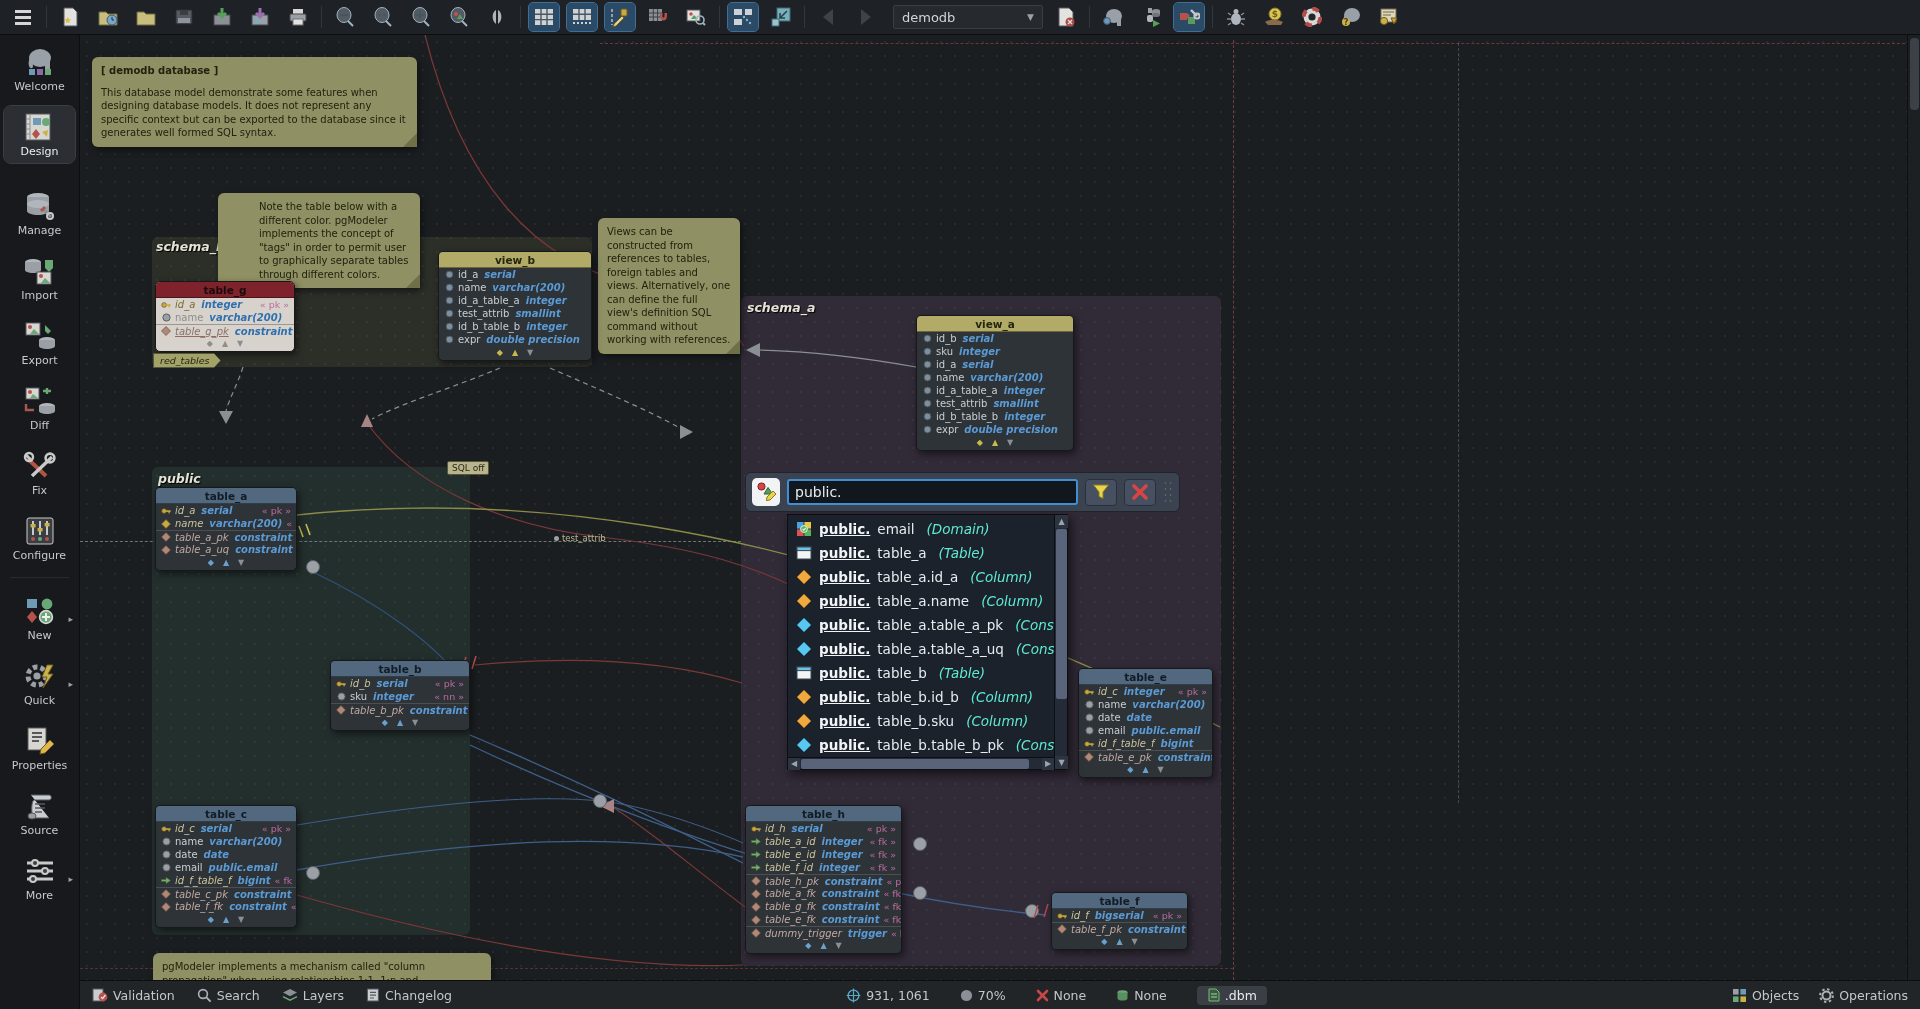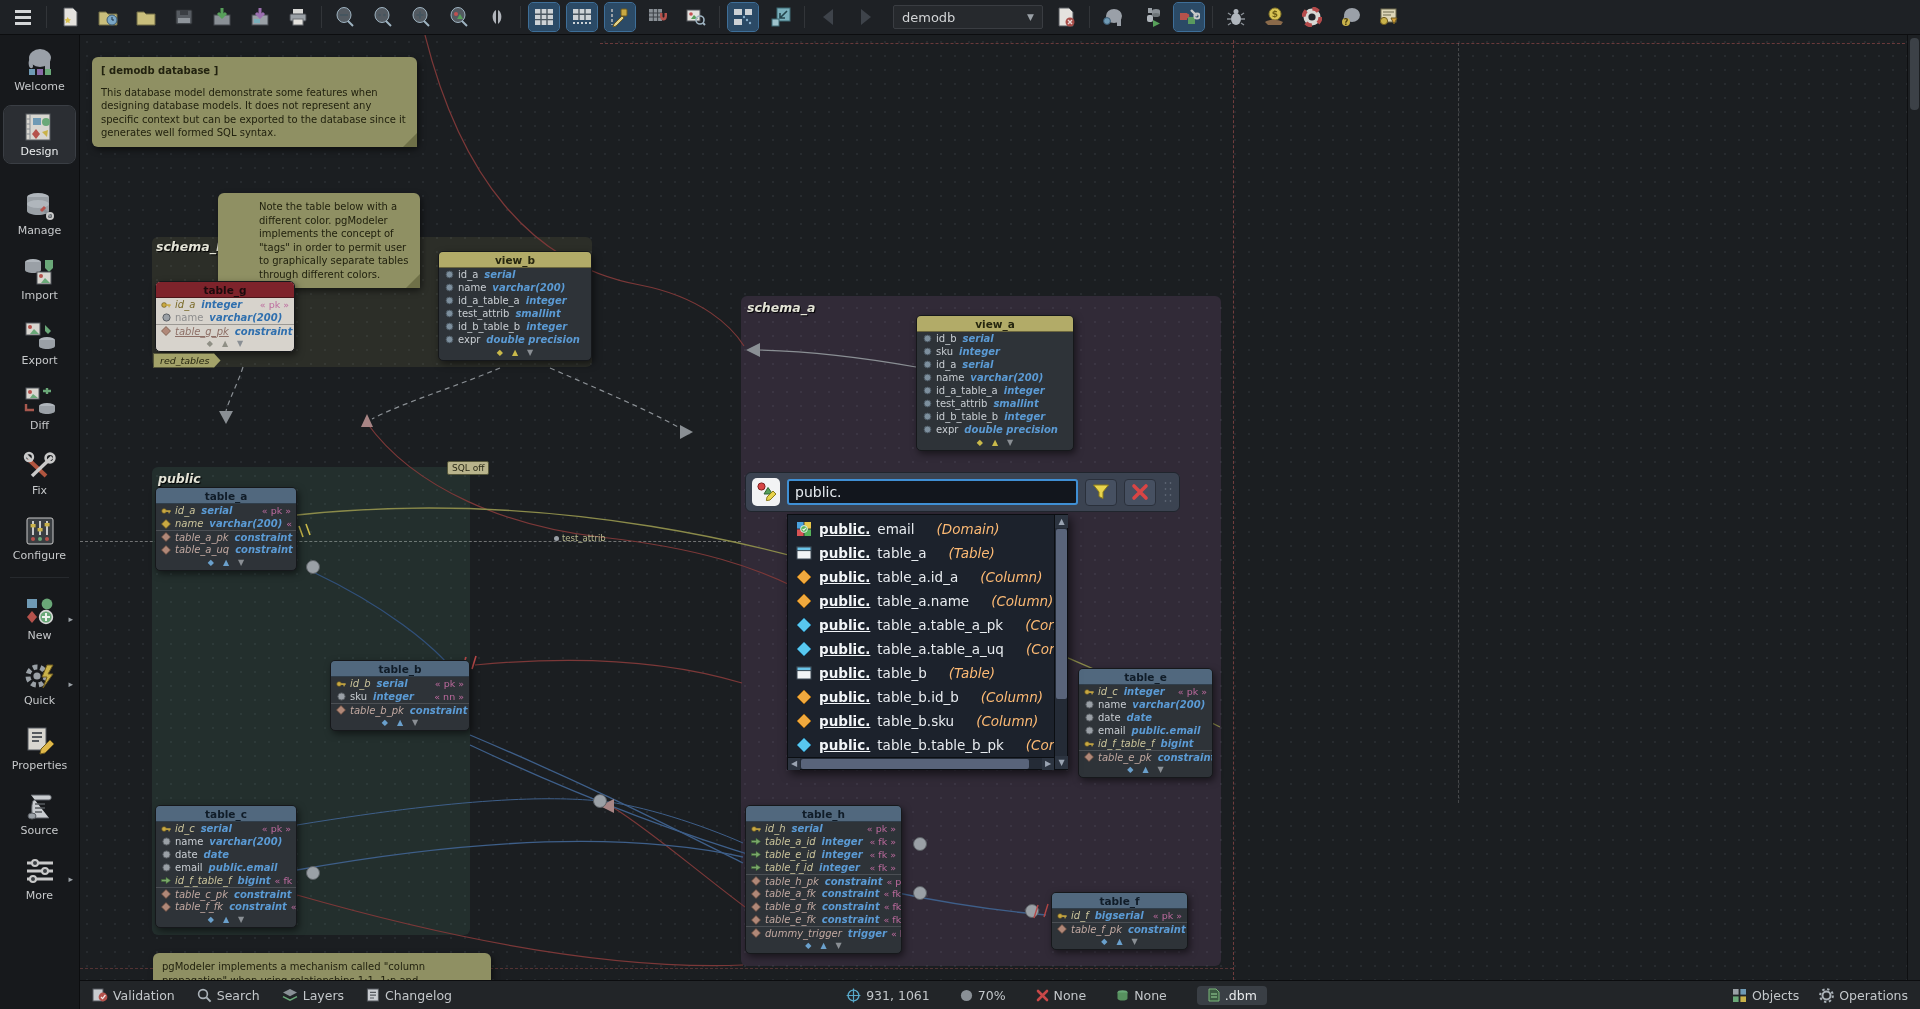--- a/index.html
+++ b/index.html
@@ -108,21 +108,21 @@
     border-radius:4px; display:flex; align-items:center; justify-content:center; flex:none; }
   #popup-grip { width:10px; height:24px; flex:none;
     background-image:radial-gradient(#5a6270 1px, transparent 1.1px); background-size:5px 6px; }
 
   #popup-list { position:absolute; background:#1c222c; border:1px solid #0b0e12;
     box-shadow:3px 4px 9px rgba(0,0,0,.6); z-index:29; display:flex; }
   #plist-items { flex:1; overflow:hidden; padding:2px 0 12px 4px; }
   .pitem { display:flex; align-items:center; height:24px; gap:7px; white-space:nowrap;
     font-size:13.5px; color:#e8ecf0; padding:0 4px; }
   .pitem .pfx { font-weight:bold; text-decoration:underline; color:#f2f5f8; }
-  .pitem .kind { font-style:italic; color:#fdba74; margin-left:15px; }
+  .pitem .kind { font-style:italic; color:#5eead4; margin-left:5px; }
   .pscroll-v { width:13px; background:#242b36; border-left:1px solid #0b0e12; position:relative; }
   .pscroll-v .arr { position:absolute; left:0; width:13px; height:13px; color:#9aa4b2;
     font-size:8px; text-align:center; line-height:13px; background:#2c3440; }
   .pscroll-v .arr.up { top:0; } .pscroll-v .arr.dn { bottom:0; }
   .pscroll-v .vthumb { position:absolute; top:14px; left:1px; width:11px; height:170px;
     background:#59647a; border-radius:2px; }
   .pscroll-h { position:absolute; left:0; bottom:0; right:13px; height:12px; background:#242b36;
     border-top:1px solid #0b0e12; }
   .pscroll-h .arr { position:absolute; top:0; width:12px; height:12px; color:#9aa4b2;
     font-size:8px; text-align:center; line-height:12px; background:#2c3440; }
@@ -657,20 +657,24 @@
         <path d="M872,505h-14v14M872,540h-14v-14" stroke="#c9a942" stroke-width="1.2" fill="none"></path>
       </svg>
     </div>
     <div class="note" style="left: 12px; top: 22px; width: 325px;">
       <div class="note-title">[ demodb database ]</div>
       <div class="note-body">This database model demonstrate some features when designing database models. It does not represent any specific context but can be exported to the database since it generates well formed SQL syntax.</div>
       <div class="fold"></div>
     </div>
     <div class="note" style="left: 138px; top: 158px; width: 202px; padding-left: 41px;">
       <div class="note-body">Note the table below with a different color. pgModeler implements the concept of "tags" in order to permit user to graphically separate tables through different colors.</div>
+      <div class="fold"></div>
+    </div>
+    <div class="note" style="left: 518px; top: 183px; width: 142px;">
+      <div class="note-body">Views can be constructed from references to tables, foreign tables and views. Alternatively, one can define the full view's definition SQL command without working with references.</div>
       <div class="fold"></div>
     </div>
     <div class="note" style="left: 73px; top: 918px; width: 338px;">
       <div class="note-body">pgModeler implements a mechanism called "column propagation" when using relationships 1:1, 1:n and generalization.</div>
     </div>
     <div class="dtable style-red" style="left: 75px; top: 246px; width: 140px;">
       <div class="hdr">table_g</div>
       <div class="drow">
         <span class="ric">
           <svg width="11" height="8" viewBox="0 0 11 8">

